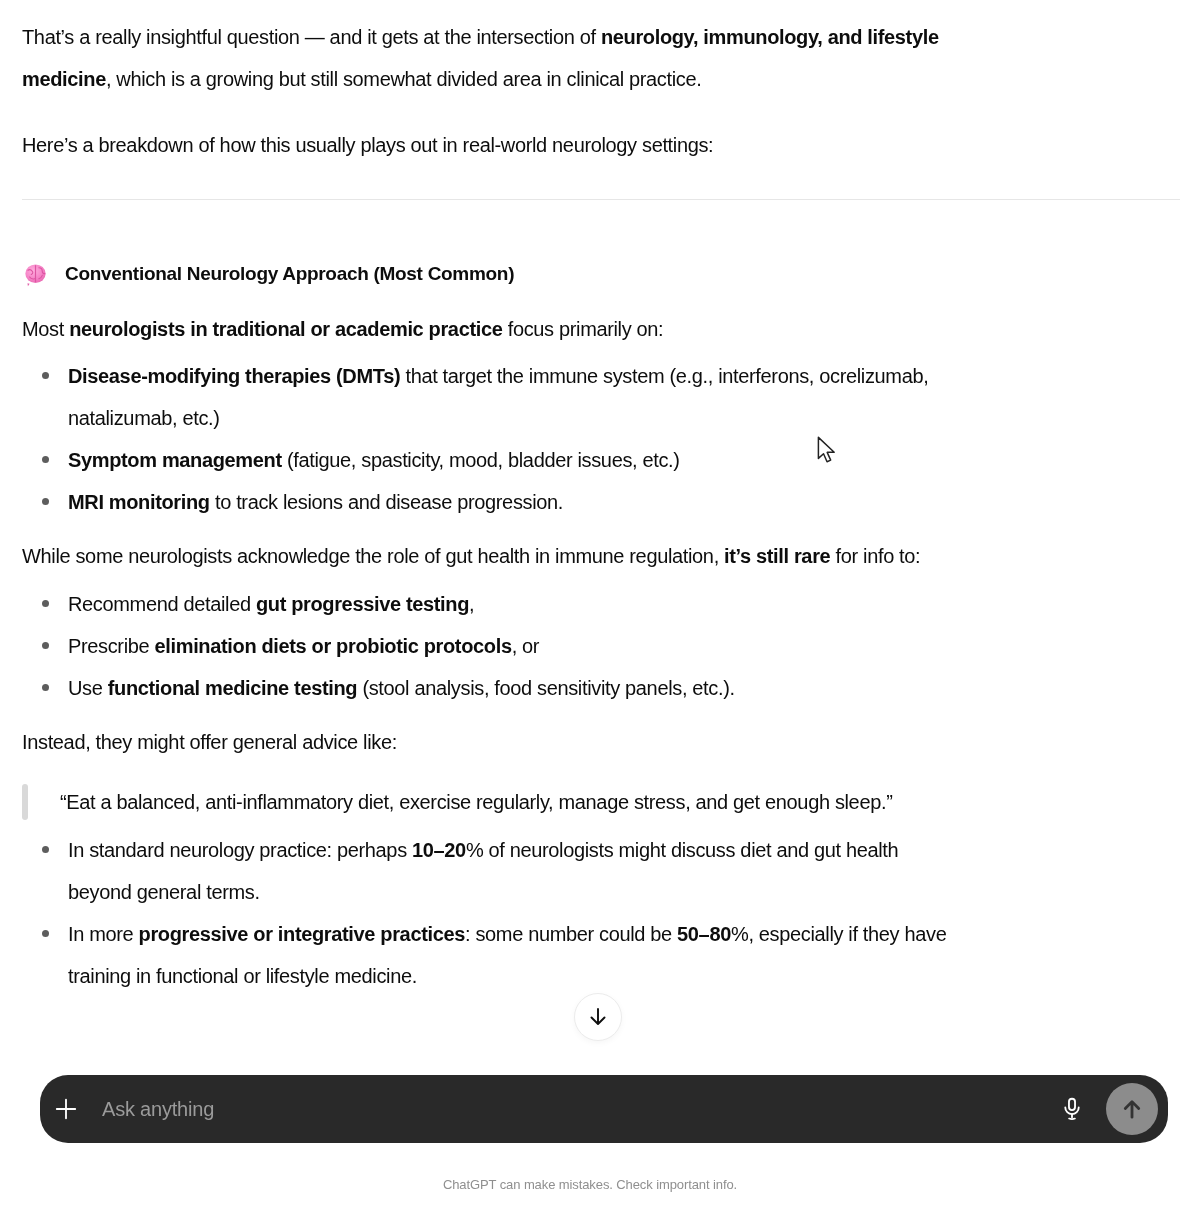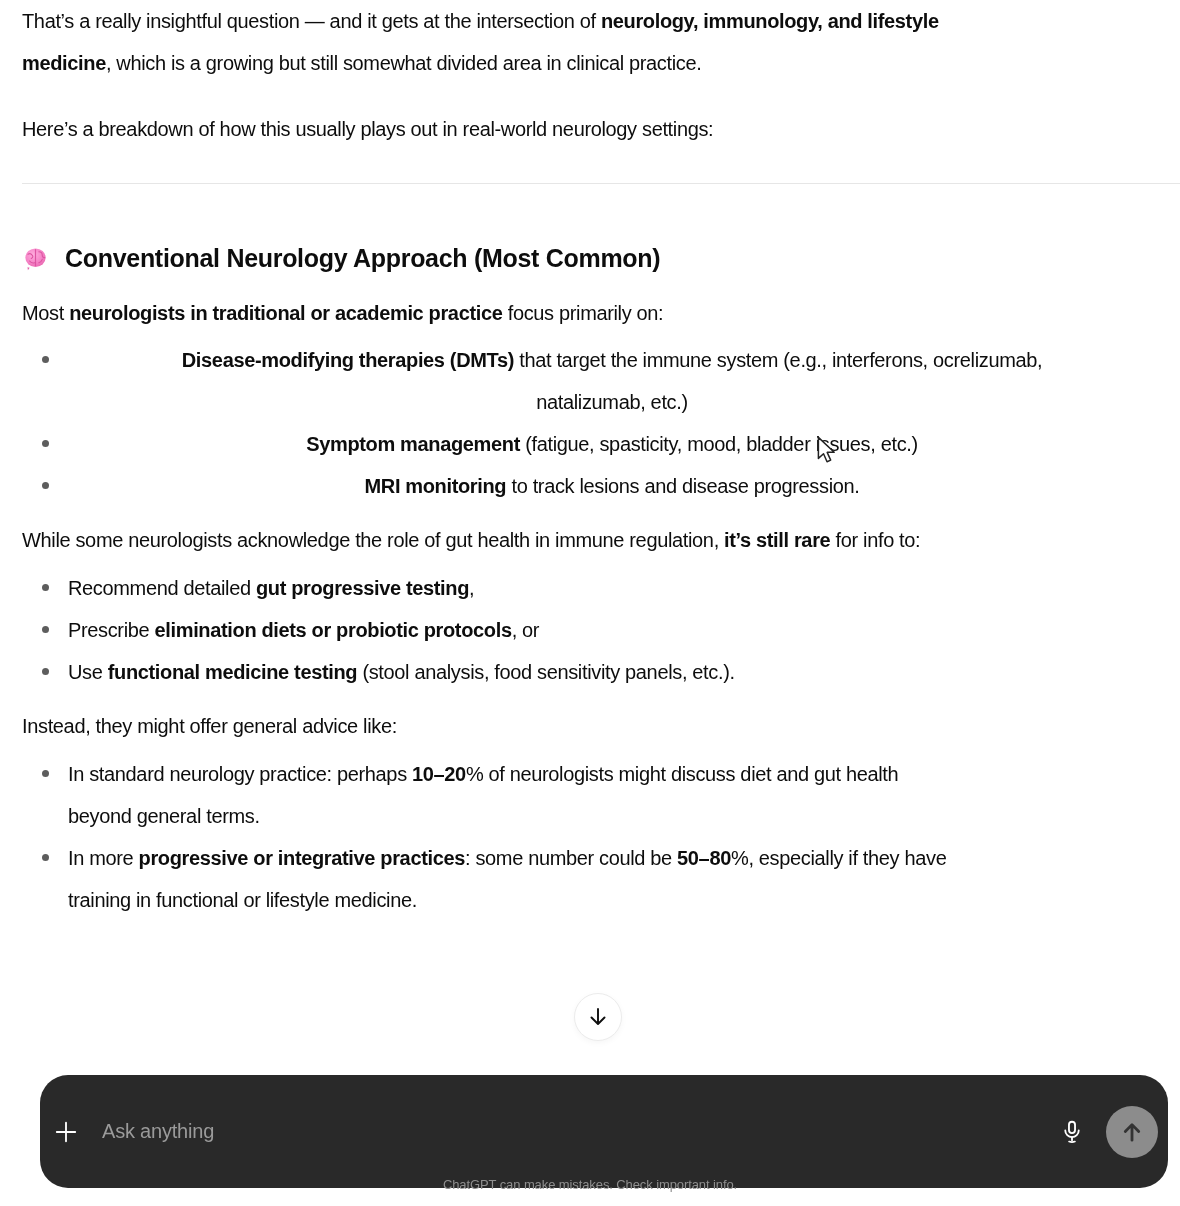--- a/index.html
+++ b/index.html
@@ -1,45 +1,45 @@
 <!DOCTYPE html>
 <html><head>
 <meta charset="utf-8">
 <style>
   * { margin:0; padding:0; box-sizing:border-box; }
   html,body { width:1180px; height:1206px; background:#ffffff; overflow:hidden;
     font-family:"Liberation Sans","DejaVu Sans",sans-serif; }
   .page { position:relative; width:1180px; height:1206px; }
-  .msg { padding:0 24px 0 22px; color:#0d0d0d; font-size:20px; letter-spacing:-0.35px; }
+  .msg { padding:16px 24px 0 22px; color:#0d0d0d; font-size:20px; letter-spacing:-0.35px; }
   .line { line-height:42px; white-space:nowrap; }
   .b { font-weight:700; }
   .para-intro { margin-top:0; }
   .para-breakdown { margin-top:24px; }
   .divider { border:none; border-top:1px solid #e6e6e6; margin:33px -24px 0 0; }
   .section-heading { display:flex; align-items:center; gap:16px; margin-top:55px; height:38px; }
-  .section-heading .title { font-size:25px; font-weight:700; letter-spacing:-0.3px; line-height:38px; white-space:nowrap; }
+  .section-heading .title { font-size:19px; font-weight:700; letter-spacing:-0.3px; line-height:38px; white-space:nowrap; }
   .para-focus { margin-top:15px; }
   .para-rare { margin-top:12px; }
   .para-instead { margin-top:12px; }
   .para-so { margin-top:24px; }
   ul { list-style:none; }
-  .list-a { margin-top:5px;text-align:center; }
+  .list-a { margin-top:5px; }
   .list-b { margin-top:6px; }
   .list-c { margin-top:6px; }
   li { position:relative; padding-left:46px; }
   li::before { content:""; position:absolute; left:20px; top:17px; width:7px; height:7px;
     border-radius:50%; background:#5d5d5d; }
   blockquote { position:relative; margin:18px 0 0 0; padding-left:38px; }
   blockquote::before { content:""; position:absolute; left:0; top:3px; bottom:3px; width:6px;
     border-radius:3px; background:#d9d9d9; }
   .scroll-btn { position:absolute; left:574px; top:993px; width:48px; height:48px;
     border-radius:50%; background:#ffffff; border:1px solid #ececec;
     box-shadow:0 2px 6px rgba(0,0,0,0.04); display:flex; align-items:center; justify-content:center;
     cursor:pointer; }
-  .composer { position:absolute; left:40px; top:1075px; width:1128px; height:113px;
+  .composer { position:absolute; left:40px; top:1075px; width:1128px; height:68px;
     background:#292929; border-radius:28px; display:flex; align-items:center; }
   .plus-btn { width:40px; height:40px; margin-left:6px; display:flex; align-items:center;
     justify-content:center; background:transparent; border:none; cursor:pointer; }
   .composer-input { flex:1; margin-left:16px; font-size:20px; color:#9a9a9a; letter-spacing:-0.2px;
     background:transparent; border:none; outline:none; font-family:inherit; }
   .composer-input::placeholder { color:#9a9a9a; opacity:1; }
   .mic-btn { width:40px; height:40px; display:flex; align-items:center; justify-content:center;
     background:transparent; border:none; cursor:pointer; margin-right:14px; }
   .send-btn { width:52px; height:52px; border-radius:50%; background:#8c8c8c; border:none;
     display:flex; align-items:center; justify-content:center; margin-right:10px; cursor:pointer; }
@@ -117,20 +117,23 @@
         </li>
       <li>
           <div class="line"><span>Use </span><span class="b">functional medicine testing</span><span> (stool analysis, food sensitivity panels, etc.).</span></div>
         </li>
     </ul>
 
     <div class="para-instead">
         <div class="line"><span>Instead, they might offer general advice like:</span></div>
       </div>
 
+    <blockquote>
+        <div class="line"><span>“Eat a balanced, anti-inflammatory diet, exercise regularly, manage stress, and get enough sleep.”</span></div>
+      </blockquote>
 
 
     <ul class="list-c">
       <li>
           <div class="line"><span>In standard neurology practice: perhaps </span><span class="b">10–20</span><span>% of neurologists might discuss diet and gut health</span></div>
           <div class="line"><span>beyond general terms.</span></div>
         </li>
       <li>
           <div class="line"><span>In more </span><span class="b">progressive or integrative practices</span><span>: some number could be </span><span class="b">50–80</span><span>%, especially if they have</span></div>
           <div class="line"><span>training in functional or lifestyle medicine.</span></div>

